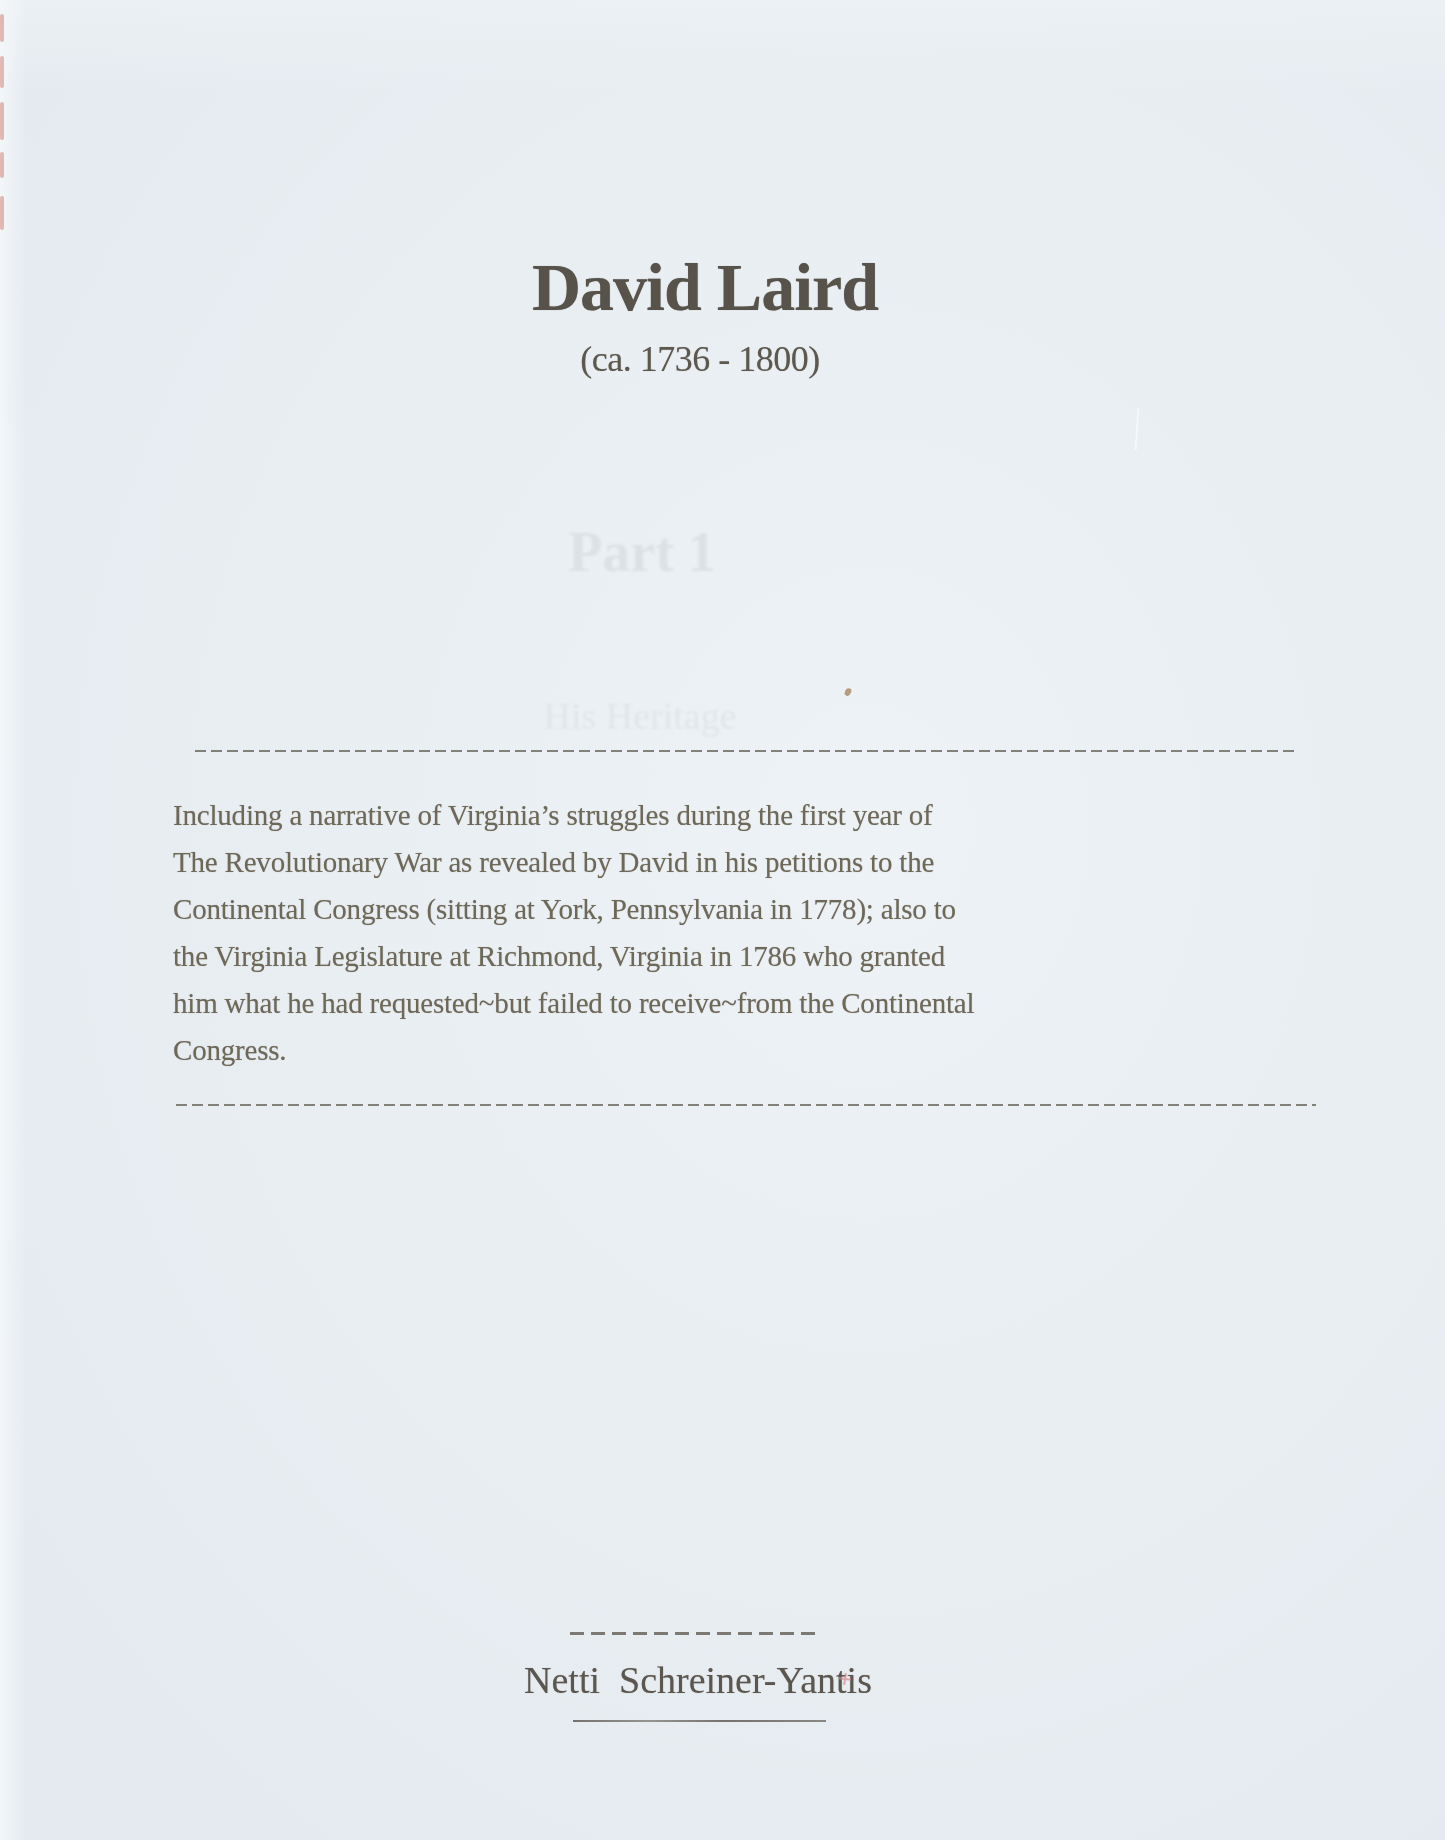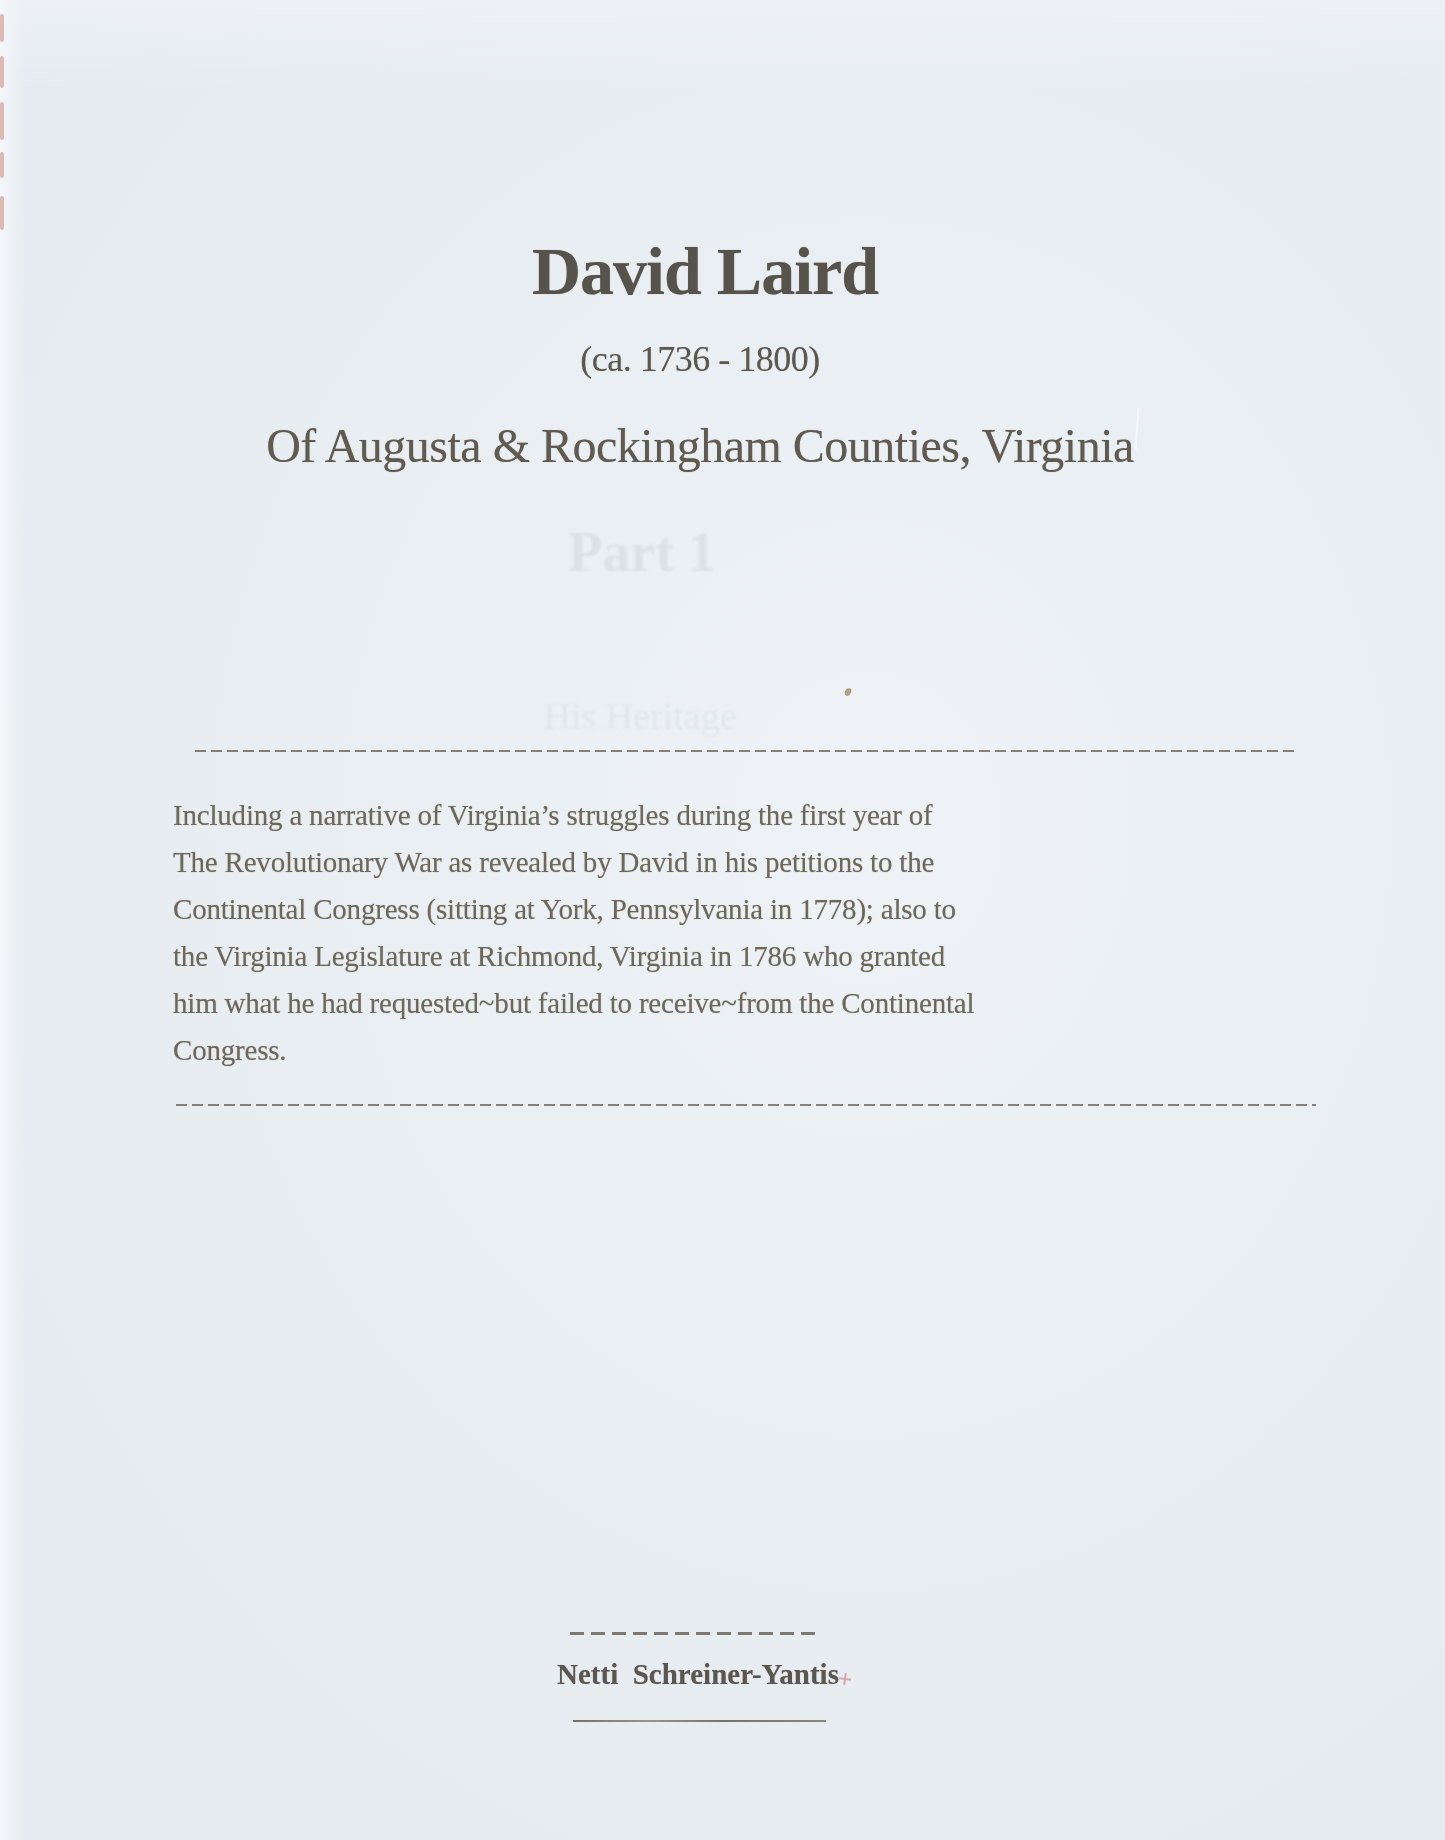--- a/index.html
+++ b/index.html
@@ -26,21 +26,21 @@
     overflow: hidden;
     background:
       linear-gradient(90deg, rgba(245,248,250,0.9) 0px, rgba(245,248,250,0) 26px),
       linear-gradient(180deg, rgba(238,242,246,0.8) 0px, rgba(238,242,246,0) 90px),
       radial-gradient(ellipse at 60% 45%, rgba(255,255,255,0.25), rgba(0,0,0,0.015) 85%),
       var(--paper);
   }
   .centered { position: absolute; transform: translateX(-50%); white-space: nowrap; }
 
   .title {
-    top: 232px; left: 705px;
+    top: 248px; left: 705px;
     margin: 0;
     font-size: 68px; font-weight: bold;
     letter-spacing: -1px;
     color: var(--ink-dark);
     text-shadow: 0 0 1px rgba(87,82,74,0.45);
   }
   .dates {
     top: 338px; left: 700px;
     font-size: 36px; letter-spacing: -0.5px;
     color: var(--ink-mid);
@@ -90,25 +90,24 @@
   .author-rule {
     position: absolute; height: 3px;
   }
   .author-rule-top {
     left: 570px; top: 1632px; width: 248px;
     background: repeating-linear-gradient(90deg, var(--rule) 0 14px, rgba(0,0,0,0) 14px 21px);
     opacity: 0.85;
   }
   .author {
     top: 1658px; left: 698px;
-    font-size: 29px;
+    font-size: 38px;
     color: #5b564e;
     white-space: pre;
     text-shadow: 0 0 1px rgba(91,86,78,0.4);
-    font-weight: bold;
   }
   .author-rule-solid {
     left: 573px; top: 1720px; width: 253px; height: 2px;
     background: linear-gradient(90deg, rgba(106,101,92,0.9), rgba(106,101,92,0.65) 30%, rgba(106,101,92,0.9) 60%, rgba(106,101,92,0.75));
   }
 
   
   .edge-marks i {
     position: absolute; left: 0; width: 4px;
     background: var(--artifact-red);
@@ -146,21 +145,20 @@
     <i style="top:56px;height:32px"></i>
     <i style="top:102px;height:38px"></i>
     <i style="top:152px;height:26px"></i>
     <i style="top:196px;height:34px"></i>
   </span>
 
   <h1 class="title centered">David Laird</h1>
 
   <div class="dates centered">(ca. 1736 - 1800)</div>
 
-  <div class="subtitle centered">Of Augusta &amp; Rockingham Counties, Virginia</div>
 
   <div class="ghost ghost-part centered">Part 1</div>
 
   <div class="ghost ghost-heritage centered">His Heritage</div>
 
   <div class="rule rule-top"></div>
 
   <div class="paragraph">Including a narrative of Virginia’s struggles during the first year of
 The Revolutionary War as revealed by David in his petitions to the
 Continental Congress (sitting at York, Pennsylvania in 1778); also to

